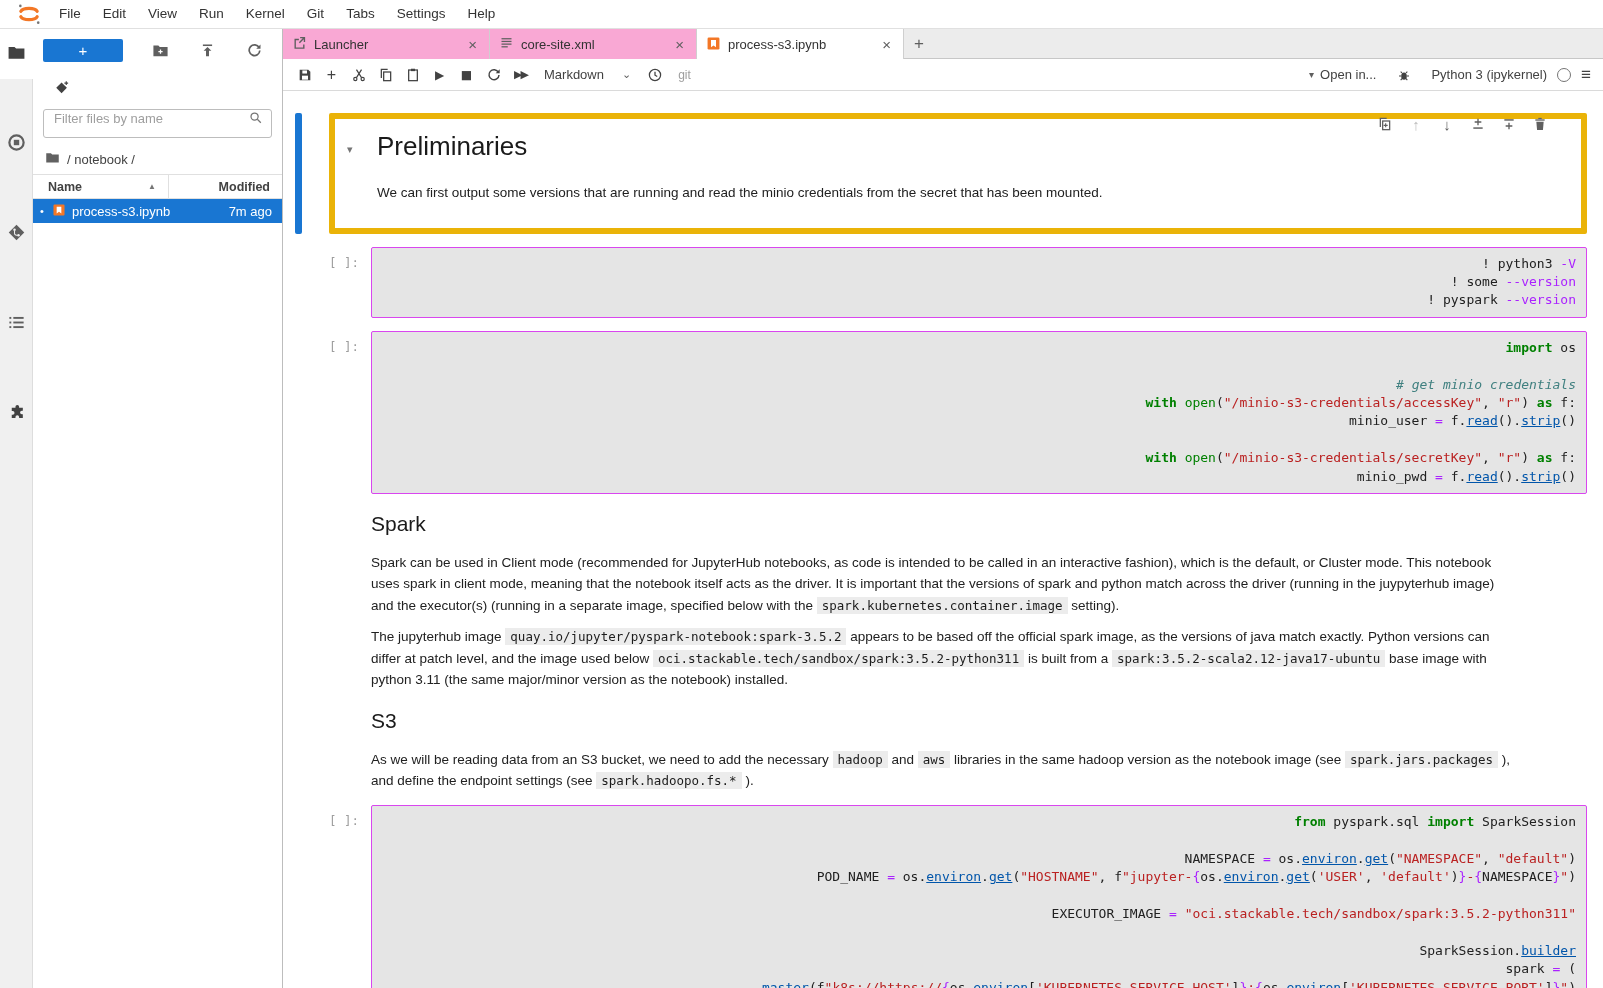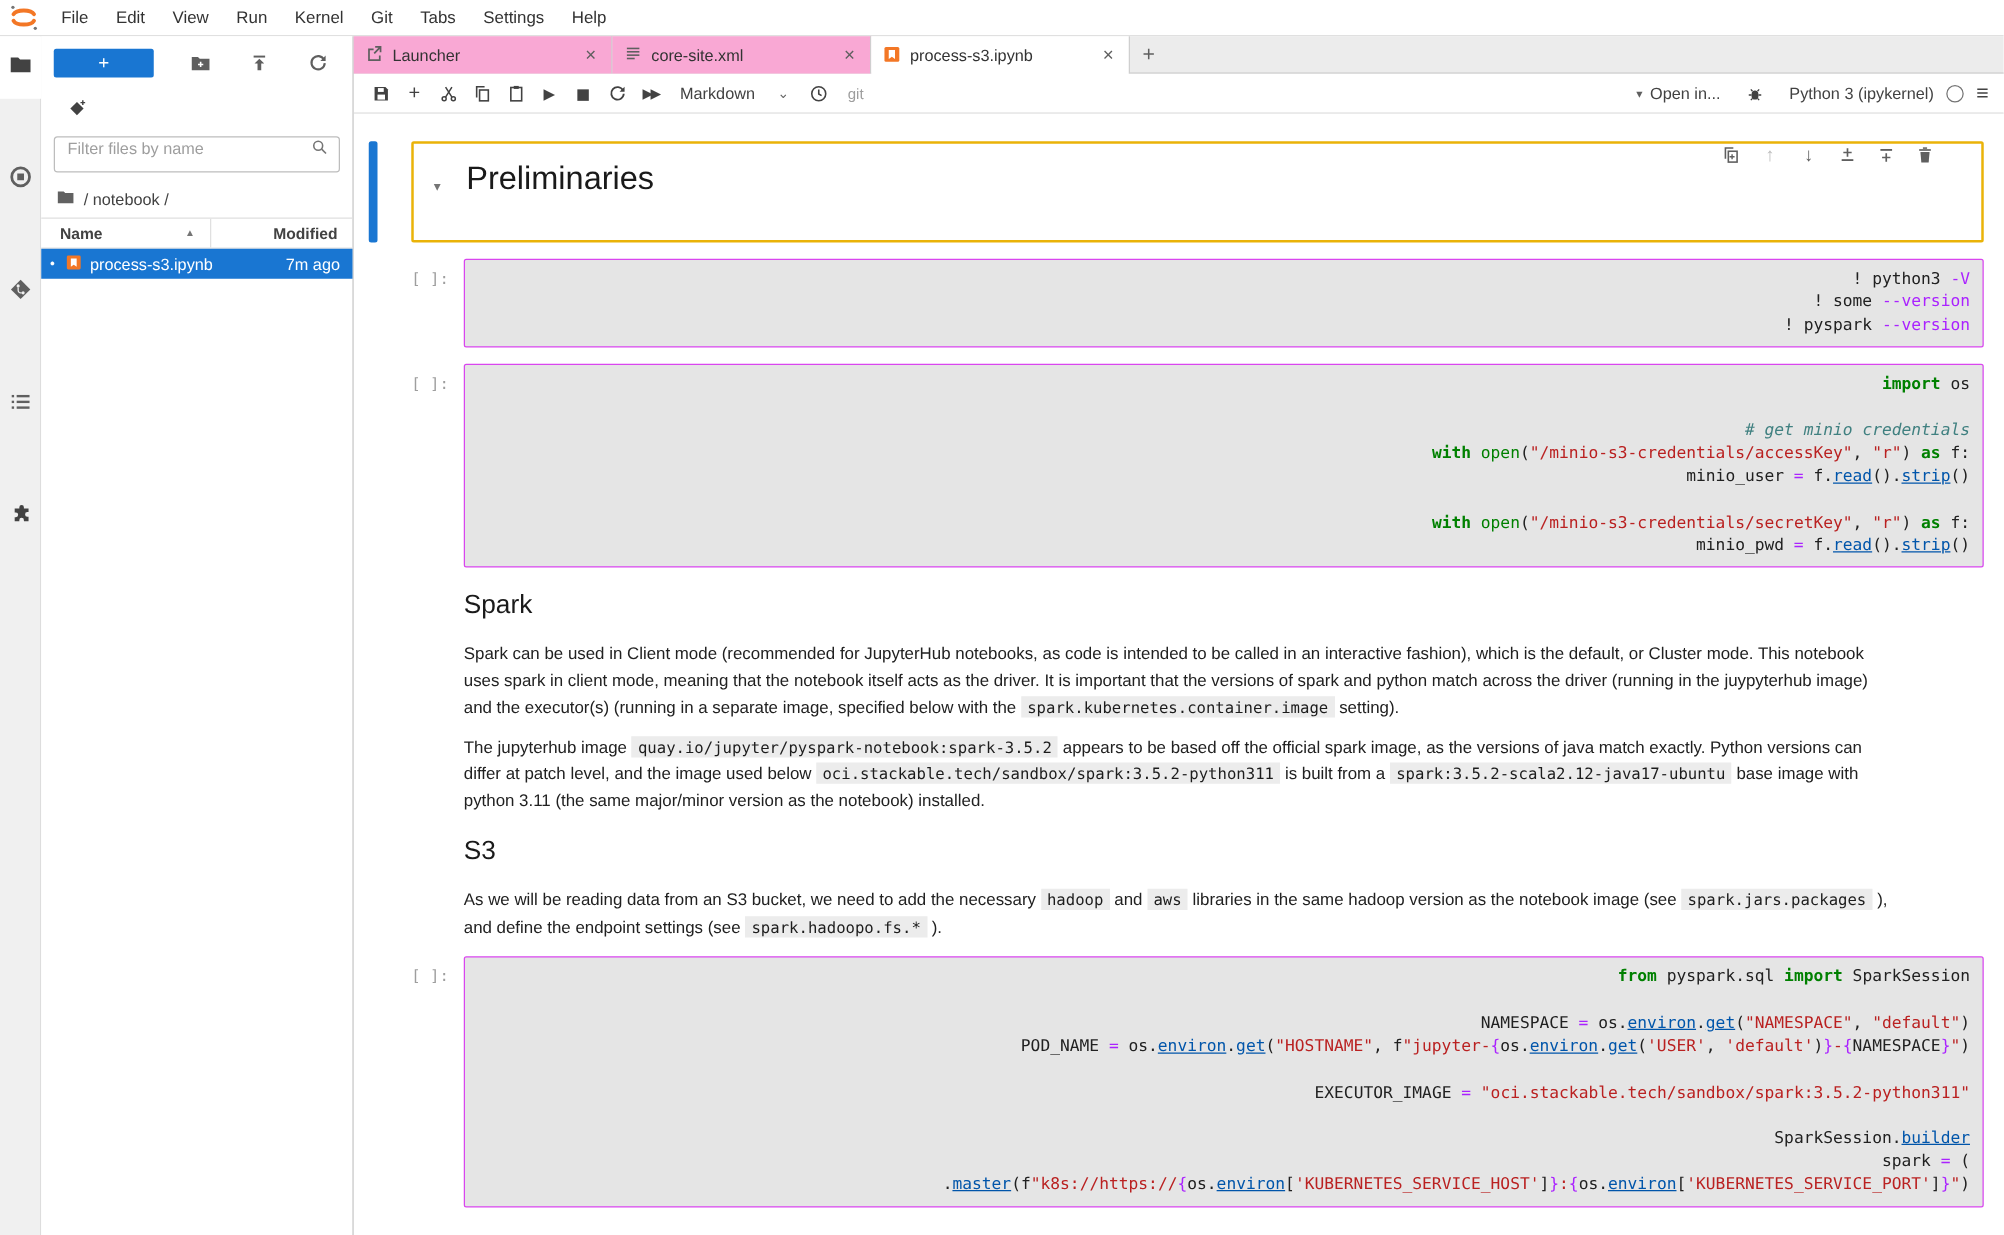--- a/index.html
+++ b/index.html
@@ -1,21 +1,21 @@
 <!DOCTYPE html>
 <html><head>
 <meta charset="utf-8">
 <style>
   * { box-sizing: border-box; }
   html,body { margin:0; padding:0; width:1603px; height:988px; overflow:hidden;
     font-family:"Liberation Sans", sans-serif; background:#fff; color:#212121; }
 
   
   #menubar { height:29px; display:flex; align-items:center; background:#fff;
-    border-bottom:1px solid #e0e0e0; padding-left:6px; }
+    border-bottom:1px solid #e0e0e0; padding-left:16px; }
   #logo { width:26px; height:22px; display:flex; align-items:center; justify-content:center; margin-right:6px; }
   .menu-item { padding:0 11px; font-size:13.5px; color:#333; line-height:28px; cursor:default; }
 
   #main { display:flex; height:959px; }
 
   
   #rail { width:33px; background:#f0f0f0; border-right:1px solid #ddd; display:flex;
     flex-direction:column; align-items:center; flex-shrink:0; }
   .rail-item { width:33px; height:50px; display:flex; align-items:center; justify-content:center; }
   .rail-item.active { background:#fff; }
@@ -100,21 +100,21 @@
   .tok-o { color:#AA22FF; }
   .tok-p { color:#0055aa;text-decoration:underline; }
   .tok-t { color:#212121; }
 
   .md-box h1 { font-size:26px; font-weight:500; margin:6px 0 20px 0; color:#1a1a1a; }
   .md-box h2 { font-size:21px; font-weight:500; margin:18px 0 16px 0; color:#1a1a1a; }
   .md-box p { font-size:13.5px; line-height:21.5px; margin:10px 0; max-width:1142px; color:#212121; }
   .md-box code { font-family:"DejaVu Sans Mono",monospace; font-size:12.5px; background:#ececec;
     padding:1px 5px; color:#1c1c1c; }
   .cell.markdown.active { padding-left:46px; }
-  .cell.markdown.active .md-box { border:2px solid #eab308; border-radius:2px; padding:6px 18px 14px 42px; }
+  .cell.markdown.active .md-box { border:6px solid #eab308; border-radius:2px; padding:6px 18px 14px 42px; }
   .md-caret { position:absolute; left:64px; top:30px; font-size:11px; color:#757575; }
 
   #cell-toolbar { position:absolute; top:22px; right:52px; display:flex; gap:9px; }
   #cell-toolbar .ct-btn { width:22px; height:22px; display:flex; align-items:center; justify-content:center;
     color:#5f5f5f; font-size:15px; }
   #cell-toolbar .ct-btn svg { width:16px; height:16px; }
   #cell-toolbar .disabled { color:#bdbdbd; }
 </style>
 </head>
 <body>
@@ -337,20 +337,21 @@
       <span class="hamburger">≡</span>
     </div>
 
     <div id="notebook">
       <div id="cells">
           <div class="cell markdown active">
             <div class="collapser"></div>
             <span class="md-caret">▾</span>
             <div class="md-box">
               <h1>Preliminaries</h1>
+              <p><span>We can first output some versions that are running and read the minio credentials from the secret that has been mounted.</span></p>
             </div>
           </div>
           <div class="cell code">
             <div class="collapser"></div>
             <div class="prompt">[ ]:</div>
             <div class="code-box">
               <div class="code-line"><span class="tok-t">! python3 </span><span class="tok-o">-V</span></div>
               <div class="code-line"><span class="tok-t">! some </span><span class="tok-o">--version</span></div>
               <div class="code-line"><span class="tok-t">! pyspark </span><span class="tok-o">--version</span></div>
             </div>

